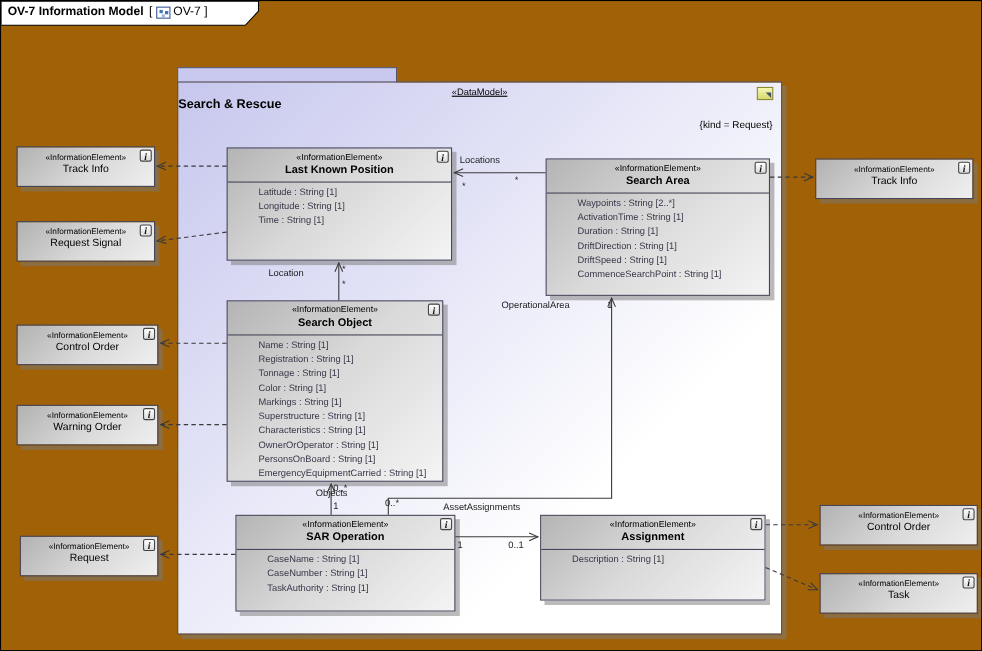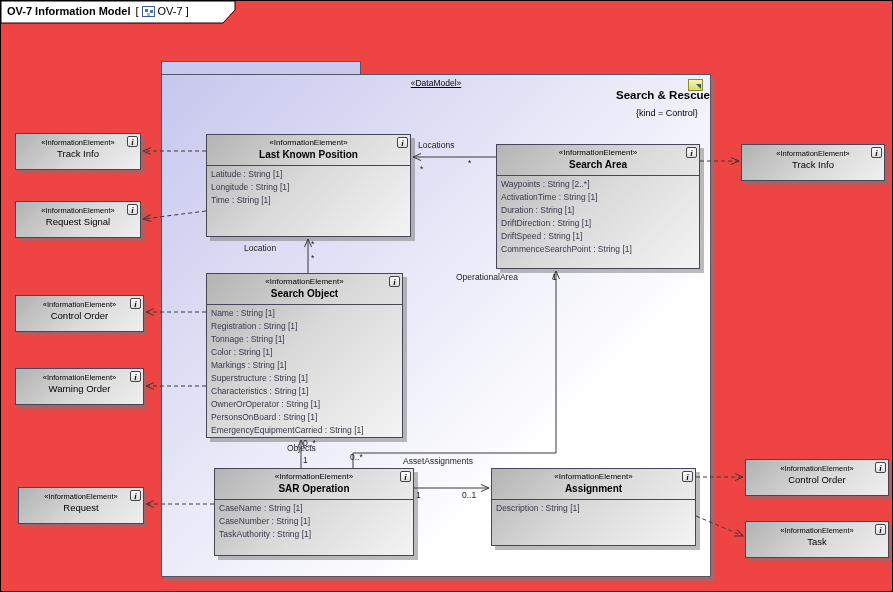--- a/index.html
+++ b/index.html
@@ -1,18 +1,18 @@
 <!DOCTYPE html>
 <html><head>
 <meta charset="utf-8">
 <style>
   html,body{margin:0;padding:0;background:#fff;}
   *{box-sizing:border-box;}
   .canvas{
-    position:relative;width:893px;height:592px;background:#ef4444;
+    position:relative;width:893px;height:592px;background:#a16207;
     border:1px solid #000;overflow:hidden;
     font-family:"Liberation Sans", sans-serif;color:#000;
   }
   
   .frame-tab-svg{position:absolute;left:0;top:0;z-index:7;}
   .frame-tab-text{
     position:absolute;left:6px;top:4px;z-index:8;font-size:11px;
     display:flex;align-items:center;white-space:nowrap;
   }
   .frame-title{font-weight:bold;margin-right:5px;}
@@ -26,36 +26,36 @@
     position:absolute;left:160px;top:60px;width:200px;height:14px;z-index:1;
     background:#c9c9ef;border:1px solid #54546a;border-bottom:none;
   }
   .package{
     position:absolute;left:160px;top:73px;width:550px;height:503px;z-index:1;
     border:1px solid #54546a;
     background:linear-gradient(135deg,#c7c7ee 0%,#dedef5 30%,#ffffff 72%);
     box-shadow:4px 4px 0 rgba(125,125,125,0.5);
   }
   .pkg-stereo{position:absolute;left:0;top:3px;width:100%;text-align:center;font-size:8.5px;text-decoration:underline;}
-  .pkg-name{position:absolute;left:0;top:14px;width:100%;text-align:right;font-size:11.5px;font-weight:bold;}
+  .pkg-name{position:absolute;left:0;top:14px;width:100%;text-align:left;font-size:11.5px;font-weight:bold;}
   .pkg-kind{position:absolute;left:474px;top:33px;font-size:9px;white-space:nowrap;}
   .pkgicon{position:absolute;left:526px;top:4px;width:15px;height:12px;
     border:1px solid #8a8a30;background:linear-gradient(#f6f6b2,#d8d870);}
   .pkgicon::after{content:"";position:absolute;right:1px;bottom:1px;width:0;height:0;
     border-left:5px solid transparent;border-top:5px solid #445566;}
   
   .cls{
     position:absolute;z-index:2;border:1px solid #46465a;
     background:linear-gradient(135deg,#b4b4b4 0%,#d9d9d9 45%,#f4f4f4 100%);
     box-shadow:4px 4px 0 rgba(120,120,120,0.5);
   }
   .cls-head{position:relative;height:31px;border-bottom:1px solid #46465a;text-align:center;padding-top:3px;}
   .stereo{font-size:8px;line-height:10px;text-align:center;}
   .cname{font-size:10px;font-weight:bold;line-height:14px;}
-  .cls-body{padding-top:2px;overflow:hidden;}
+  .cls-body{padding-top:2px;overflow:hidden;margin-left:24px;}
   .attr{font-size:8.5px;line-height:13px;padding-left:4px;color:#38384a;white-space:nowrap;}
   .iicon{
     position:absolute;top:2px;right:2px;width:11px;height:11px;
     border:1px solid #444;border-radius:2px;background:linear-gradient(#ffffff,#dcdcdc);
     font-family:"Liberation Serif",serif;font-style:italic;font-weight:bold;font-size:9px;
     line-height:10px;text-align:center;color:#111;
   }
   
   .ext{
     position:absolute;height:37px;z-index:2;border:1px solid #46465a;text-align:center;
@@ -82,21 +82,21 @@
     <span class="diagicon">
         <i></i>
       </span>
     <span>OV-7 ]</span>
   </div>
 
   <div class="package-tab"></div>
   <div class="package">
     <div class="pkg-stereo">«DataModel»</div>
     <div class="pkg-name">Search &amp; Rescue</div>
-    <div class="pkg-kind">{kind = Control}</div>
+    <div class="pkg-kind">{kind = Request}</div>
     <div class="pkgicon"></div>
   </div>
 
   <div class="cls" style="left:205px;top:133px;width:205px;height:103px;">
     <div class="cls-head">
       <div class="stereo">«InformationElement»</div>
       <div class="cname">Last Known Position</div>
       <span class="iicon">i</span>
     </div>
     <div class="cls-body">

